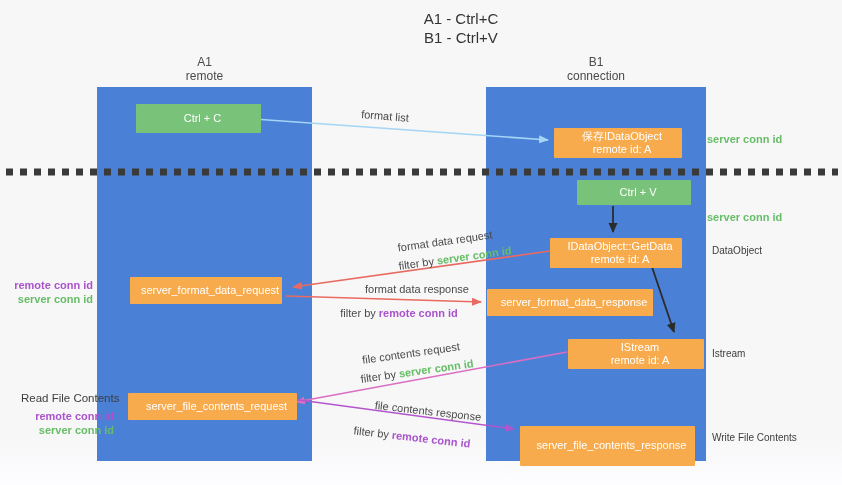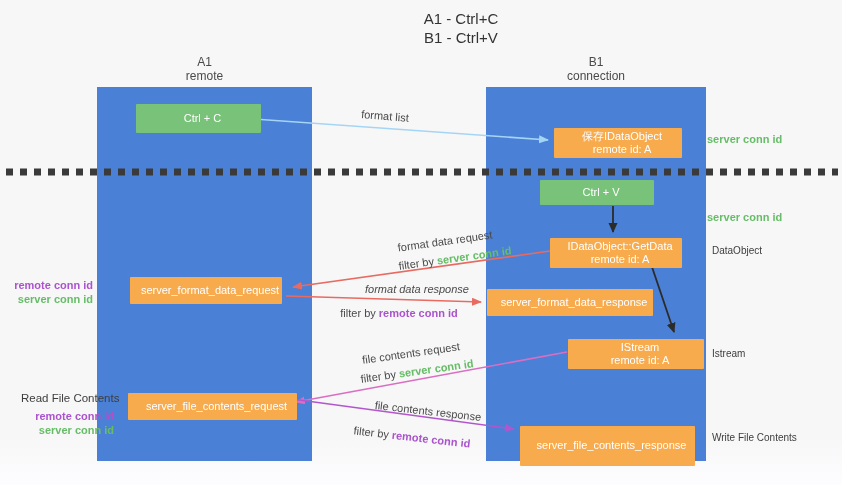--- a/index.html
+++ b/index.html
@@ -111,21 +111,21 @@
 
   <div class="box green" style="left:136px;top:104px;width:117px;height:29px;">
     <span>Ctrl + C</span>
   </div>
 
   <div class="box orange" style="left:554px;top:128px;width:120px;height:30px;">
     <span>保存IDataObject</span>
     <span>remote id: A</span>
   </div>
 
-  <div class="box green" style="left:540px;top:180px;width:106px;height:25px;">
+  <div class="box green" style="left:577px;top:180px;width:106px;height:25px;">
     <span>Ctrl + V</span>
   </div>
 
   <div class="box orange" style="left:550px;top:238px;width:124px;height:30px;">
     <span>IDataObject::GetData</span>
     <span>remote id: A</span>
   </div>
 
   <div class="box orange" style="left:130px;top:277px;width:144px;height:27px;">
     <span>server_format_data_request</span>
@@ -146,21 +146,21 @@
 
   <div class="box orange" style="left:520px;top:426px;width:167px;height:40px;">
     <span>server_file_contents_response</span>
   </div>
 
   <div class="elabel r-pos4" style="left:385px;top:116px;">format list</div>
 
   <div class="elabel r-neg8" style="left:445px;top:241px;">format data request</div>
   <div class="elabel r-neg8" style="left:455px;top:258px;"><span>filter by</span>&nbsp;<span class="green-t">server conn id</span></div>
 
-  <div class="elabel" style="left:417px;top:289px;font-style:italic;">format data response</div>
+  <div class="elabel" style="left:417px;top:289px;">format data response</div>
   <div class="elabel" style="left:399px;top:313px;"><span>filter by</span>&nbsp;<span class="purple-t">remote conn id</span></div>
 
   <div class="elabel r-neg8" style="left:411px;top:353px;">file contents request</div>
   <div class="elabel r-neg8" style="left:417px;top:371px;"><span>filter by</span>&nbsp;<span class="green-t">server conn id</span></div>
 
   <div class="elabel r-pos6" style="left:428px;top:411px;">file contents response</div>
   <div class="elabel r-pos6" style="left:412px;top:437px;"><span>filter by</span>&nbsp;<span class="purple-t">remote conn id</span></div>
 
   <div class="side green-t" style="left:707px;top:133px;">server conn id</div>
   <div class="side green-t" style="left:707px;top:211px;">server conn id</div>

